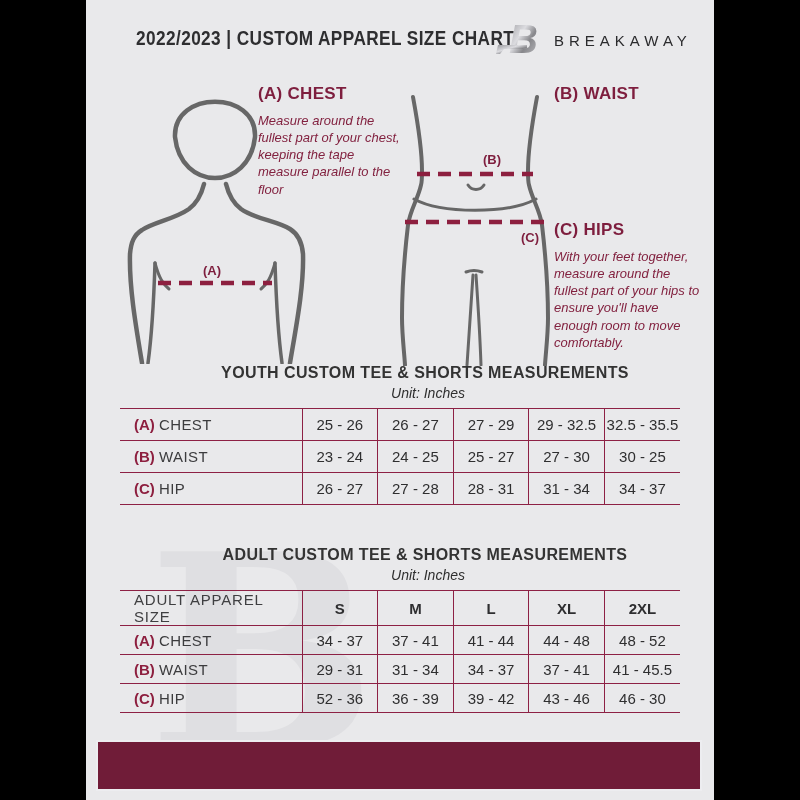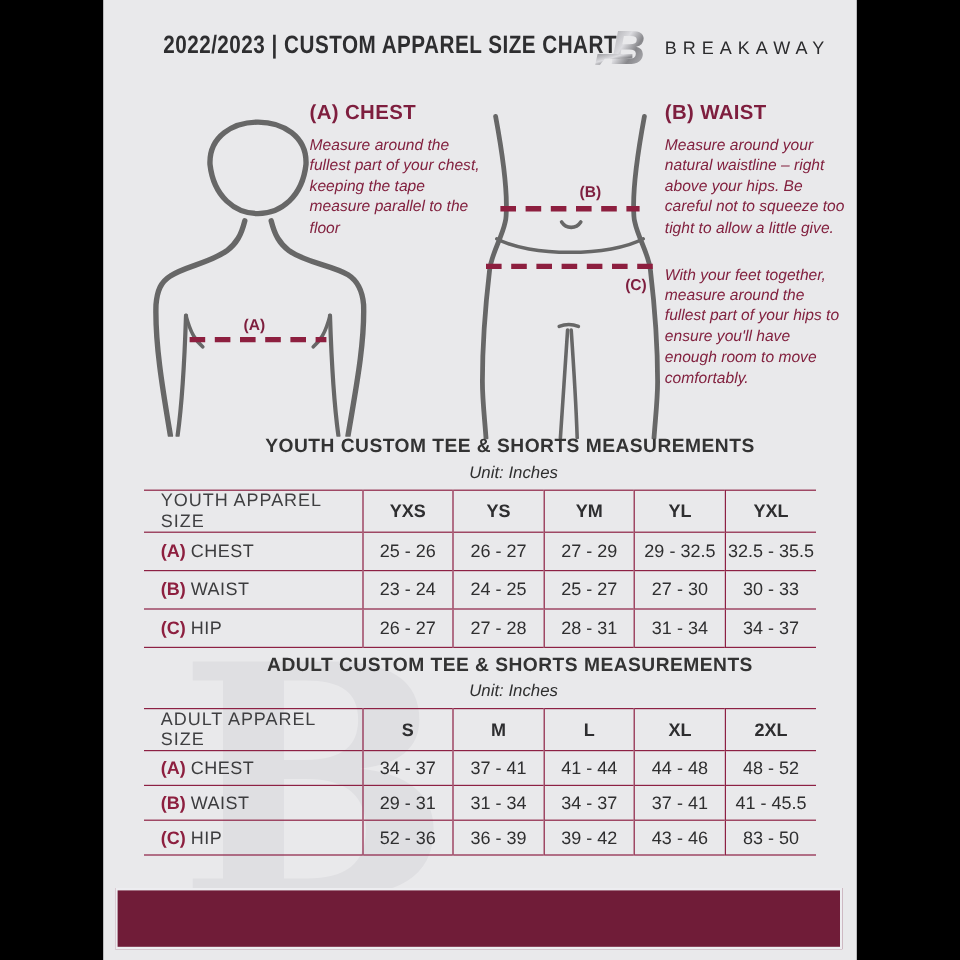--- a/index.html
+++ b/index.html
@@ -136,62 +136,54 @@
       <line x1="9" y1="138" x2="155" y2="138" stroke="#8d1f3f" stroke-width="4.5" stroke-dasharray="13 8"></line>
       <text x="134" y="158" text-anchor="middle" font-size="13" font-weight="bold" fill="#7e1e3e">(C)</text>
     </svg>
 
     <div class="guide-block guide-a">
       <p class="guide-h">(A) CHEST</p>
       <p class="guide-p">Measure around the fullest part of your chest, keeping the tape measure parallel to the floor</p>
     </div>
     <div class="guide-block guide-b">
       <p class="guide-h">(B) WAIST</p>
-      <p class="guide-p">Measure around your natural waistline – right above your hips. Be careful not to squeeze too tight to allow a little give.</p>
     </div>
     <div class="guide-block guide-c">
+      <p class="guide-h">(C) HIPS</p>
       <p class="guide-p">With your feet together, measure around the fullest part of your hips to ensure you'll have enough room to move comfortably.</p>
     </div>
 
     <div class="tbl-title" style="top:364px">YOUTH CUSTOM TEE &amp; SHORTS MEASUREMENTS</div>
     <div class="tbl-unit" style="top:385px">Unit: Inches</div>
 
     <table class="size youth" style="top:408px">
       <colgroup>
           <col style="width:182px">
           <col>
           <col>
           <col>
           <col>
           <col>
         </colgroup>
       <tbody>
-          <tr class="hrow">
-        <td>YOUTH APPAREL SIZE</td>
-        <td>YXS</td>
-        <td>YS</td>
-        <td>YM</td>
-        <td>YL</td>
-        <td>YXL</td>
-      </tr>
       <tr>
         <td><span class="pfx">(A)</span> <span class="rowlab">CHEST</span></td>
         <td>25 - 26</td>
         <td>26 - 27</td>
         <td>27 - 29</td>
         <td>29 - 32.5</td>
         <td>32.5 - 35.5</td>
       </tr>
       <tr>
         <td><span class="pfx">(B)</span> <span class="rowlab">WAIST</span></td>
         <td>23 - 24</td>
         <td>24 - 25</td>
         <td>25 - 27</td>
         <td>27 - 30</td>
-        <td>30 - 33</td>
+        <td>30 - 25</td>
       </tr>
       <tr>
         <td><span class="pfx">(C)</span> <span class="rowlab">HIP</span></td>
         <td>26 - 27</td>
         <td>27 - 28</td>
         <td>28 - 31</td>
         <td>31 - 34</td>
         <td>34 - 37</td>
       </tr>
     </tbody>
@@ -233,21 +225,21 @@
         <td>34 - 37</td>
         <td>37 - 41</td>
         <td>41 - 45.5</td>
       </tr>
       <tr>
         <td><span class="pfx">(C)</span> <span class="rowlab">HIP</span></td>
         <td>52 - 36</td>
         <td>36 - 39</td>
         <td>39 - 42</td>
         <td>43 - 46</td>
-        <td>83 - 50</td>
+        <td>46 - 30</td>
       </tr>
     </tbody>
       </table>
   </div>
 
   <div class="footer"></div>
 
 </div>
 
 </body></html>

